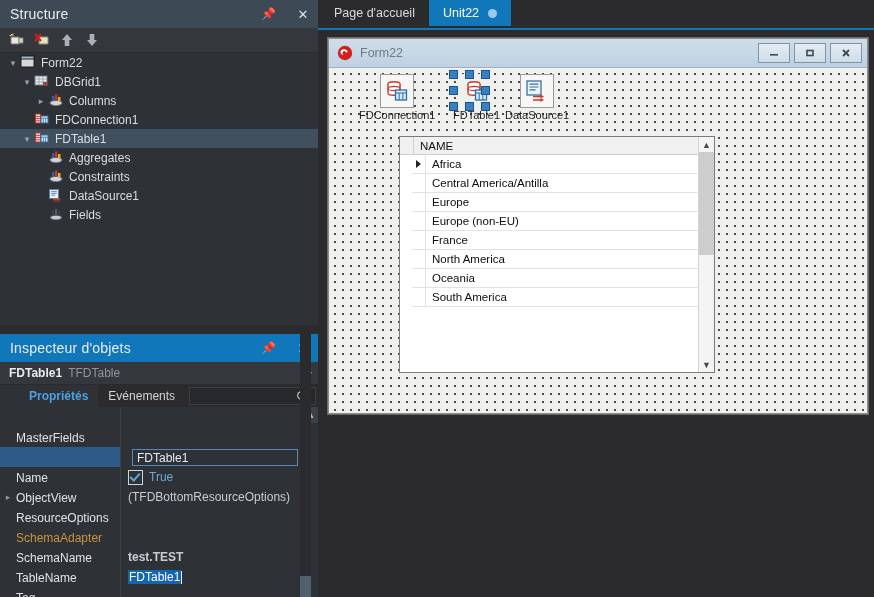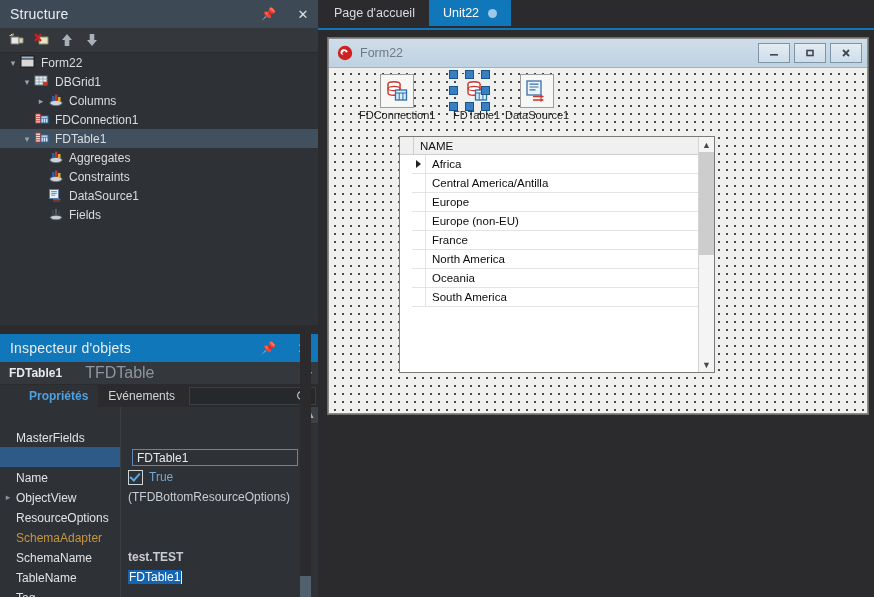--- a/index.html
+++ b/index.html
@@ -38,21 +38,21 @@
   .tlabel{font-size:12px;}
 
   
   .svgico{display:block;}
 
   
   .oi{position:absolute;left:0;top:334px;width:318px;height:263px;background:#2e3135;}
   .oi-obj{height:22px;background:#34383c;display:flex;align-items:center;padding:0 6px 0 9px;
           border-bottom:1px solid #2b2b2e;}
   .oi-obj .nm{font-weight:bold;color:#e8ebee;font-size:12px;}
-  .oi-obj .ty{color:#8d969e;margin-left:23px;font-size:16px;}
+  .oi-obj .ty{color:#8d969e;margin-left:6px;font-size:12px;}
   .oi-obj .caret{margin-left:auto;color:#aab3bb;font-size:10px;}
 
   .oi-tabs{height:22px;background:#2b2b2e;display:flex;align-items:stretch;margin-left:19px;}
   .oi-tab{padding:0 10px;display:flex;align-items:center;font-size:12px;color:#cfd4d8;}
   .oi-tab.active{color:#4ea1e0;font-weight:bold;background:#2e3135;}
   .oi-search{flex:1;margin:2px 2px 2px 4px;background:#26292c;border:1px solid #3a3f44;
              display:flex;align-items:center;justify-content:flex-end;padding-right:6px;}
 
   .oi-list{position:relative;height:197px;background:#2e3135;overflow:hidden;}
   .prow{height:20px;display:flex;align-items:center;font-size:12px;}

